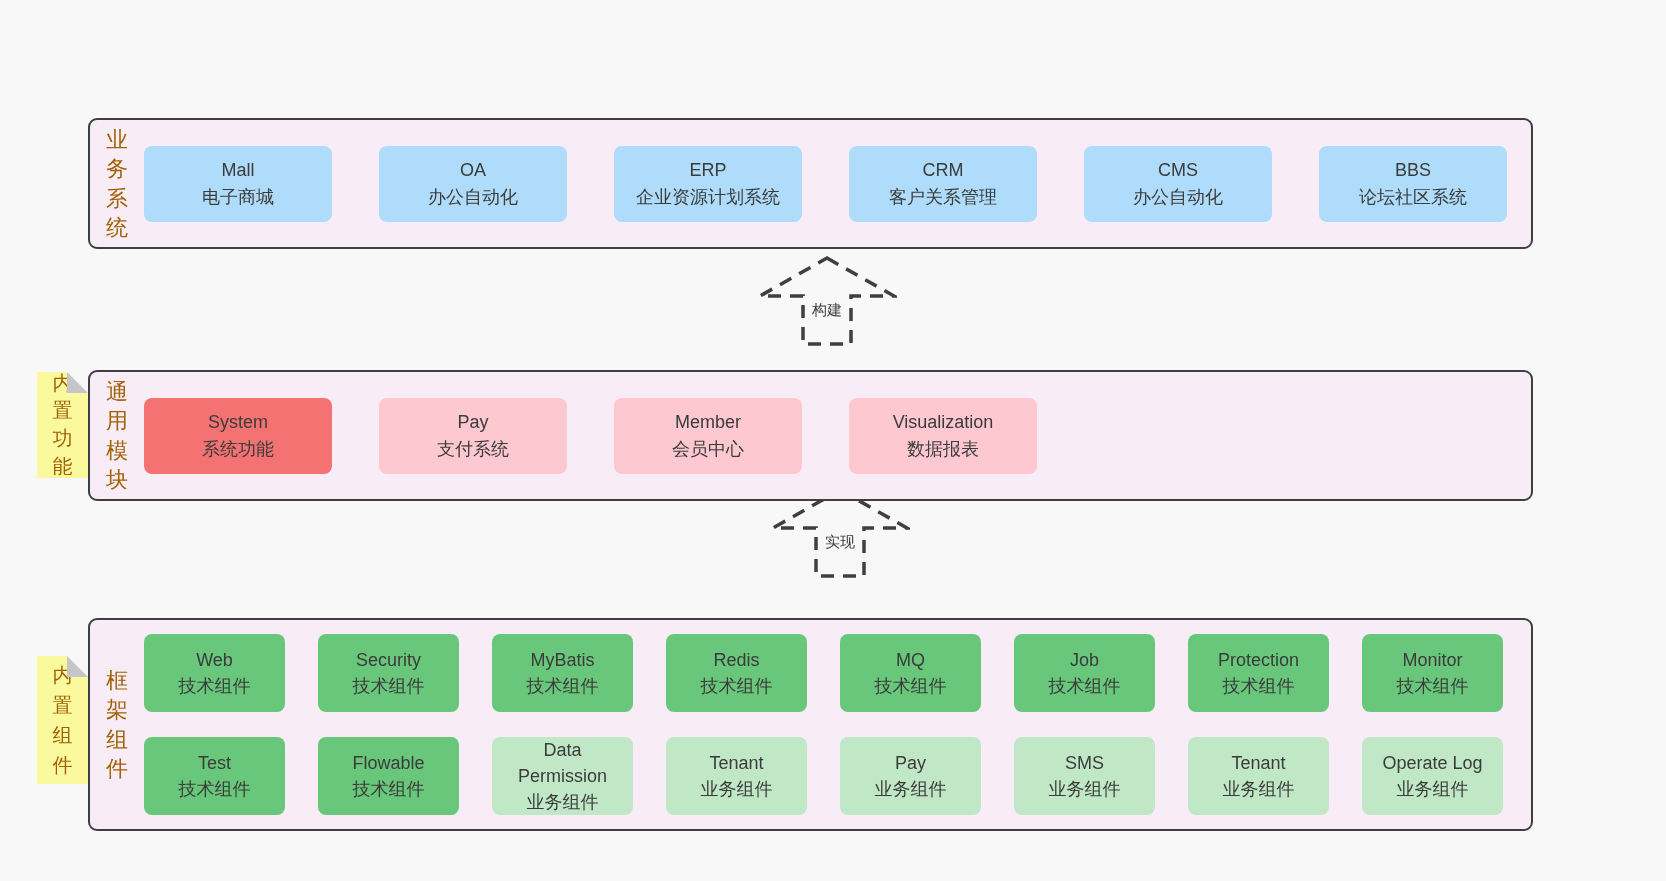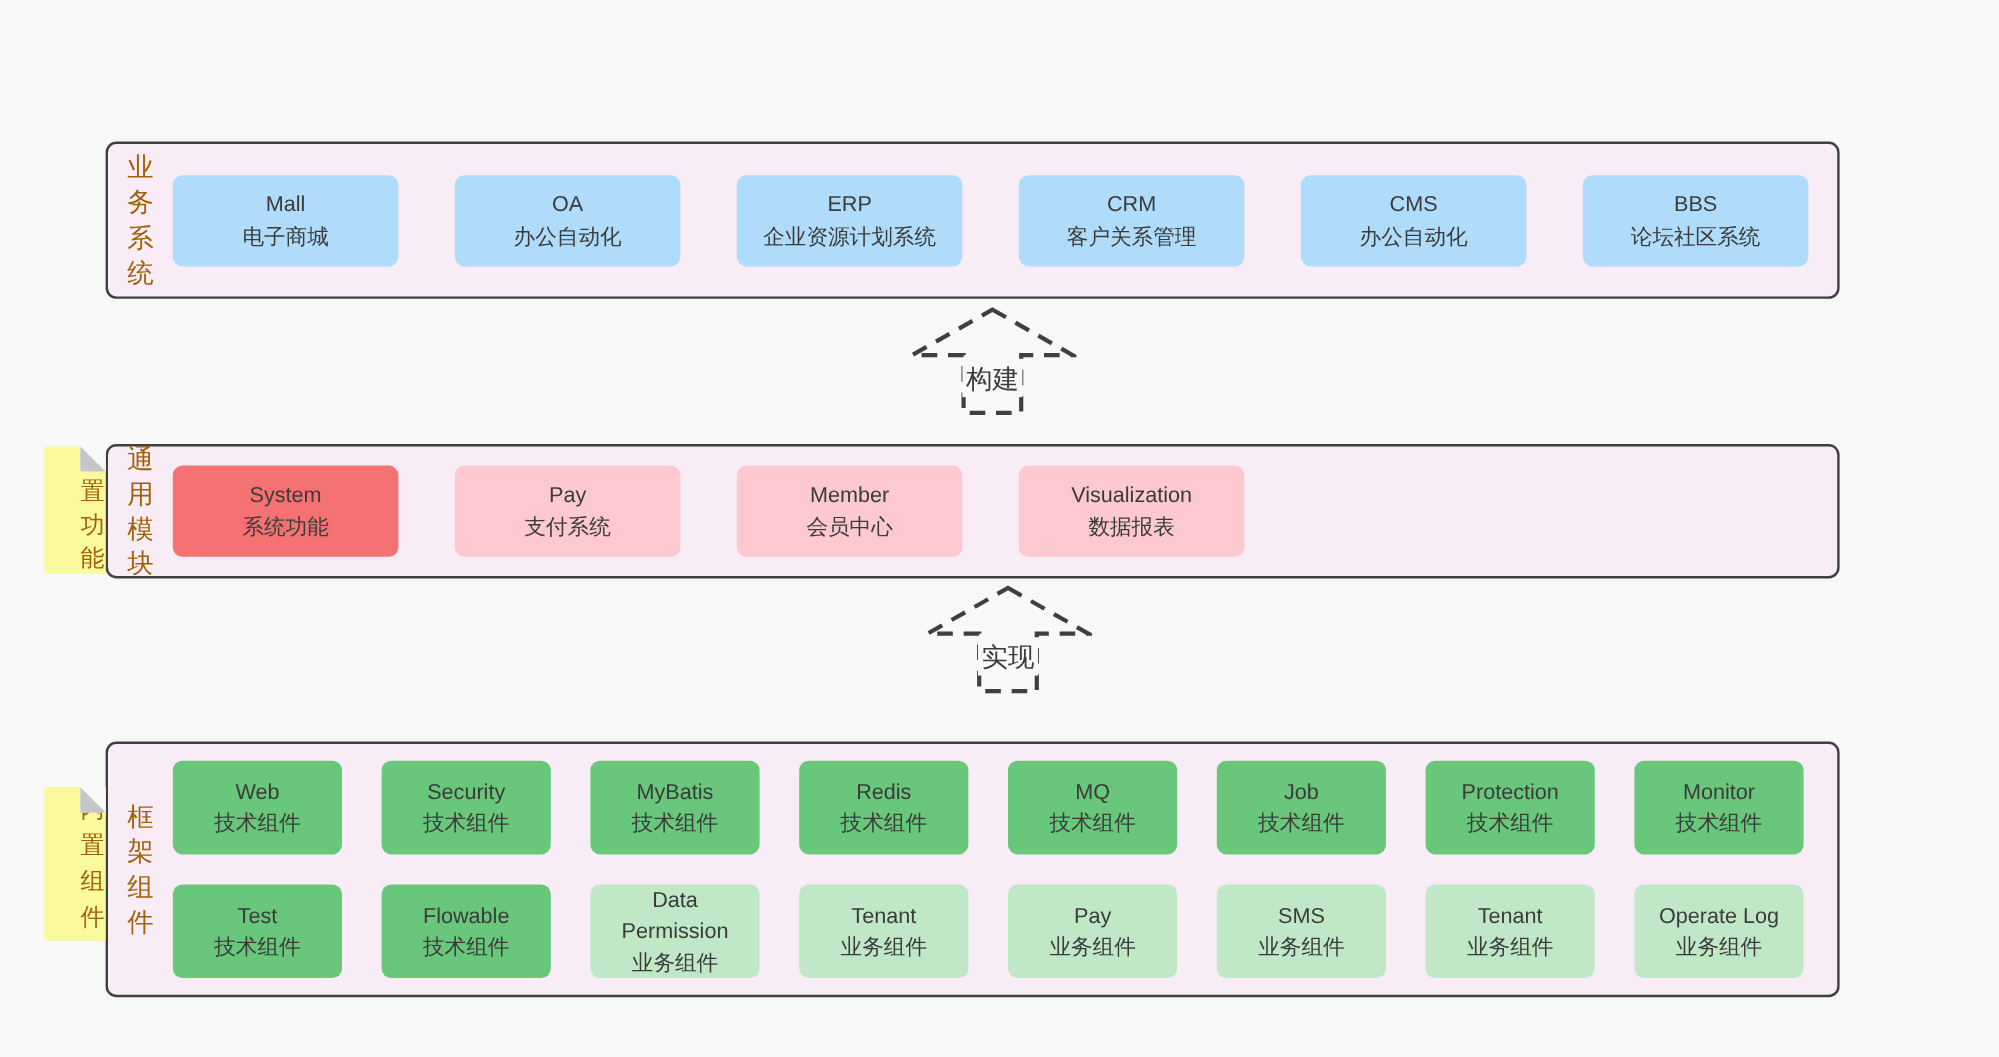--- a/index.html
+++ b/index.html
@@ -7,21 +7,21 @@
     width:1666px;height:881px;position:relative;overflow:hidden;
     background:#f8f8f8;color:#3b3b3b;
     font-family:"Liberation Sans","DejaVu Sans",sans-serif;
   }
   .panel{
     position:absolute;left:88px;width:1445px;box-sizing:border-box;
     background:#f8edf6;border:2px solid #3f3f3f;border-radius:9px;
     display:flex;z-index:2;
   }
   .panel-top{top:118px;height:131px;}
-  .panel-mid{top:370px;height:112px;}
+  .panel-mid{top:370px;height:131px;}
   .panel-bottom{top:618px;height:213px;}
   .panel-label{flex:0 0 54px;display:flex;align-items:center;justify-content:center;}
   .vtext{
     width:24px;word-break:break-all;text-align:center;
     font-size:22px;line-height:1.32;color:#a16207;
   }
   .boxes{flex:1;display:flex;align-items:center;gap:47px;padding-right:16px;}
   .rows{flex:1;display:flex;flex-direction:column;justify-content:center;gap:25px;padding-right:16px;}
   .row{display:flex;gap:33px;}
   .box{
@@ -30,35 +30,35 @@
   }
   .panel-top .box,.panel-mid .box{width:188px;height:76px;}
   .panel-bottom .box{width:141px;height:78px;line-height:1.45;}
   .blue{background:#aedcfa;}
   .red{background:#f57272;justify-content:center;}
   .pink{background:#fdc8cf;}
   .green{background:#68c77a;}
   .lightgreen{background:#c0e8c6;}
   .tag{
     position:absolute;left:37px;width:51px;background:#fbf99e;z-index:3;
-    display:flex;align-items:center;justify-content:flex-end;
+    display:flex;align-items:center;justify-content:center;
   }
   .tag .vtext{font-size:20px;line-height:1.38;width:22px;}
   .tag-mid{top:372px;height:106px;}
   .tag-bottom{top:656px;height:128px;}
   .tag-bottom .vtext{line-height:1.5;}
   .fold{
     position:absolute;top:0;right:0;width:0;height:0;
     border-left:21px solid #c6c6ca;border-top:21px solid #f8f8f8;
   }
   .arrow{position:absolute;width:140px;height:92px;z-index:1;}
   .arrow svg{position:absolute;left:0;top:0;}
   .arrow-label{
     position:absolute;left:50%;top:46px;transform:translateX(-50%);
-    font-size:22px;color:#3b3b3b;background:#f8f8f8;padding:0 3px;white-space:nowrap;
+    font-size:15px;color:#3b3b3b;background:#f8f8f8;padding:0 3px;white-space:nowrap;
   }
   .arrow-build{left:757px;top:255px;}
   .arrow-implement{left:770px;top:487px;}
 </style>
 </head>
 <body>
 
 <section class="panel panel-top">
   <div class="panel-label">
     <div class="vtext">业务系统</div>

